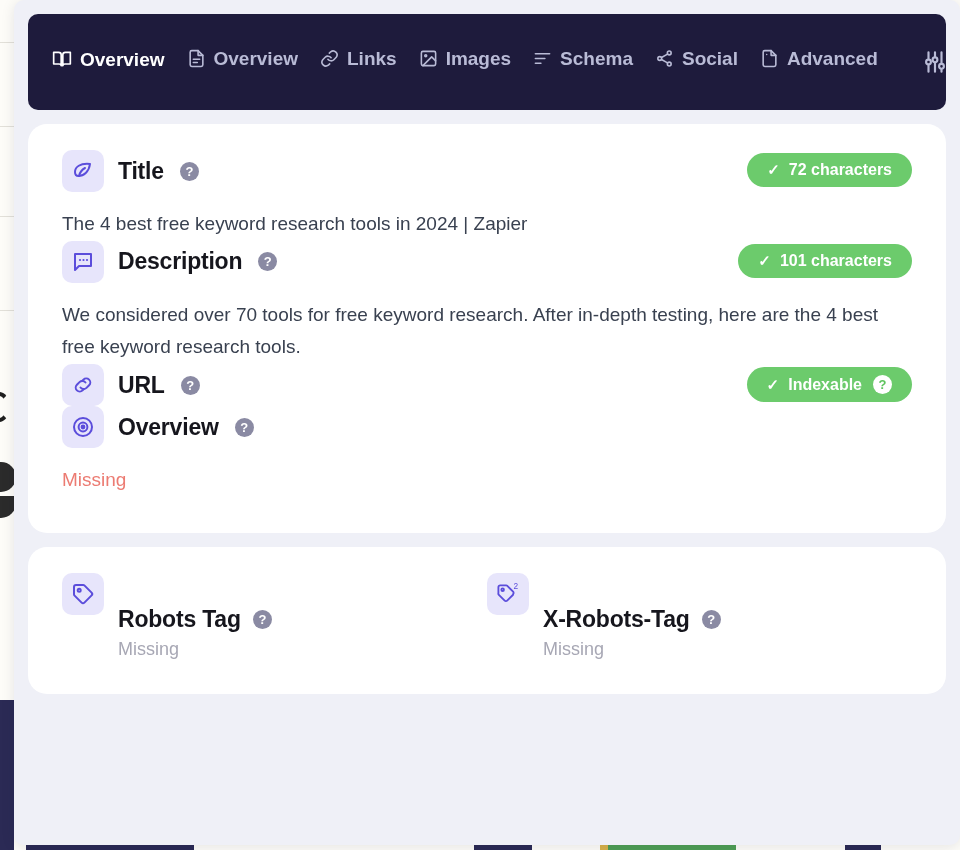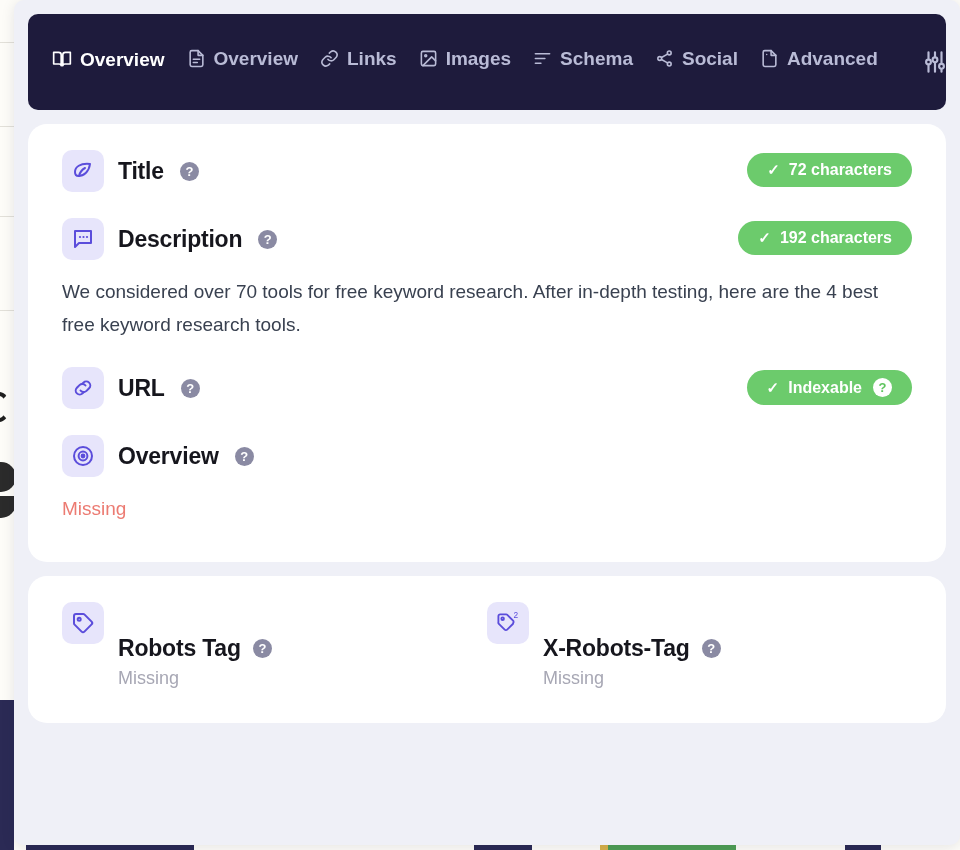--- a/index.html
+++ b/index.html
@@ -127,21 +127,21 @@
   
   .card {
     background: #ffffff;
     border-radius: 19px;
     padding: 26px 34px 30px 34px;
     flex: 0 0 auto;
   }
   .card.main { padding-bottom: 36px; }
 
   .section { position: relative; }
-  .section + .section { margin-top: 26px; }
+  .section + .section { }
 
   .section-head {
     display: flex;
     align-items: center;
     gap: 14px;
     min-height: 42px;
   }
 
   .icon-box {
     width: 42px; height: 42px;
@@ -340,37 +340,38 @@
               <path d="M14 9c-3 1.5-5 4-6 8"></path>
             </svg>
           </div>
           <div class="section-title">Title</div>
           <span class="help">?</span>
         </div>
         <div class="badge" style="background: rgb(108, 203, 108);">
           <span class="tick">✓</span>
           <span>72 characters</span>
         </div>
+        <div class="section-body">The 4 best free keyword research tools in 2024 | Zapier</div>
       </div>
       <div class="section">
         <div class="section-head">
           <div class="icon-box">
             <svg width="24" height="24" viewBox="0 0 24 24" fill="none" stroke="#5b4ddb" stroke-width="2" stroke-linecap="round" stroke-linejoin="round">
               <path d="M4 4h16v12H8l-4 4z"></path>
               <circle cx="9" cy="10" r="1.1" fill="#5b4ddb" stroke="none"></circle>
               <circle cx="12.5" cy="10" r="1.1" fill="#5b4ddb" stroke="none"></circle>
               <circle cx="16" cy="10" r="1.1" fill="#5b4ddb" stroke="none"></circle>
             </svg>
           </div>
           <div class="section-title">Description</div>
           <span class="help">?</span>
         </div>
         <div class="badge" style="background: rgb(108, 203, 108);">
           <span class="tick">✓</span>
-          <span>192 characters</span>
+          <span>101 characters</span>
         </div>
         <div class="section-body">We considered over 70 tools for free keyword research. After in-depth testing, here are the 4 best free keyword research tools.</div>
       </div>
       <div class="section">
         <div class="section-head">
           <div class="icon-box">
             <svg width="24" height="24" viewBox="0 0 24 24" fill="none" stroke="#5b4ddb" stroke-width="2" stroke-linecap="round" stroke-linejoin="round">
               <path d="M9.5 14.5a4 4 0 0 0 6 .4l2.6-2.6a4 4 0 0 0-5.7-5.7l-1.3 1.3"></path>
               <path d="M14.5 9.5a4 4 0 0 0-6-.4L5.9 11.7a4 4 0 0 0 5.7 5.7l1.3-1.3"></path>
             </svg>

